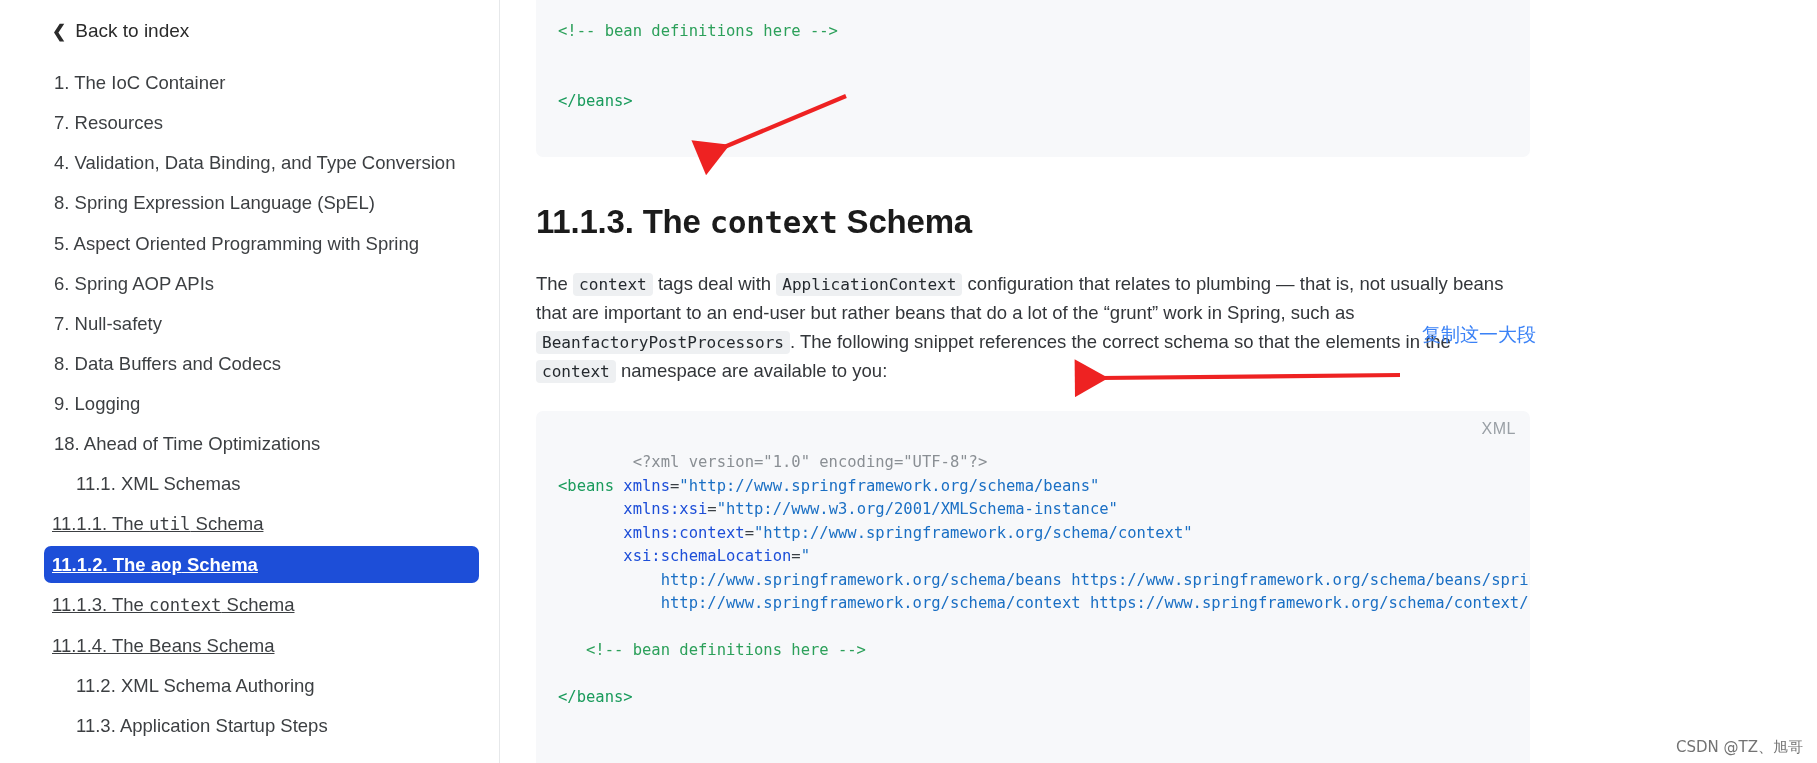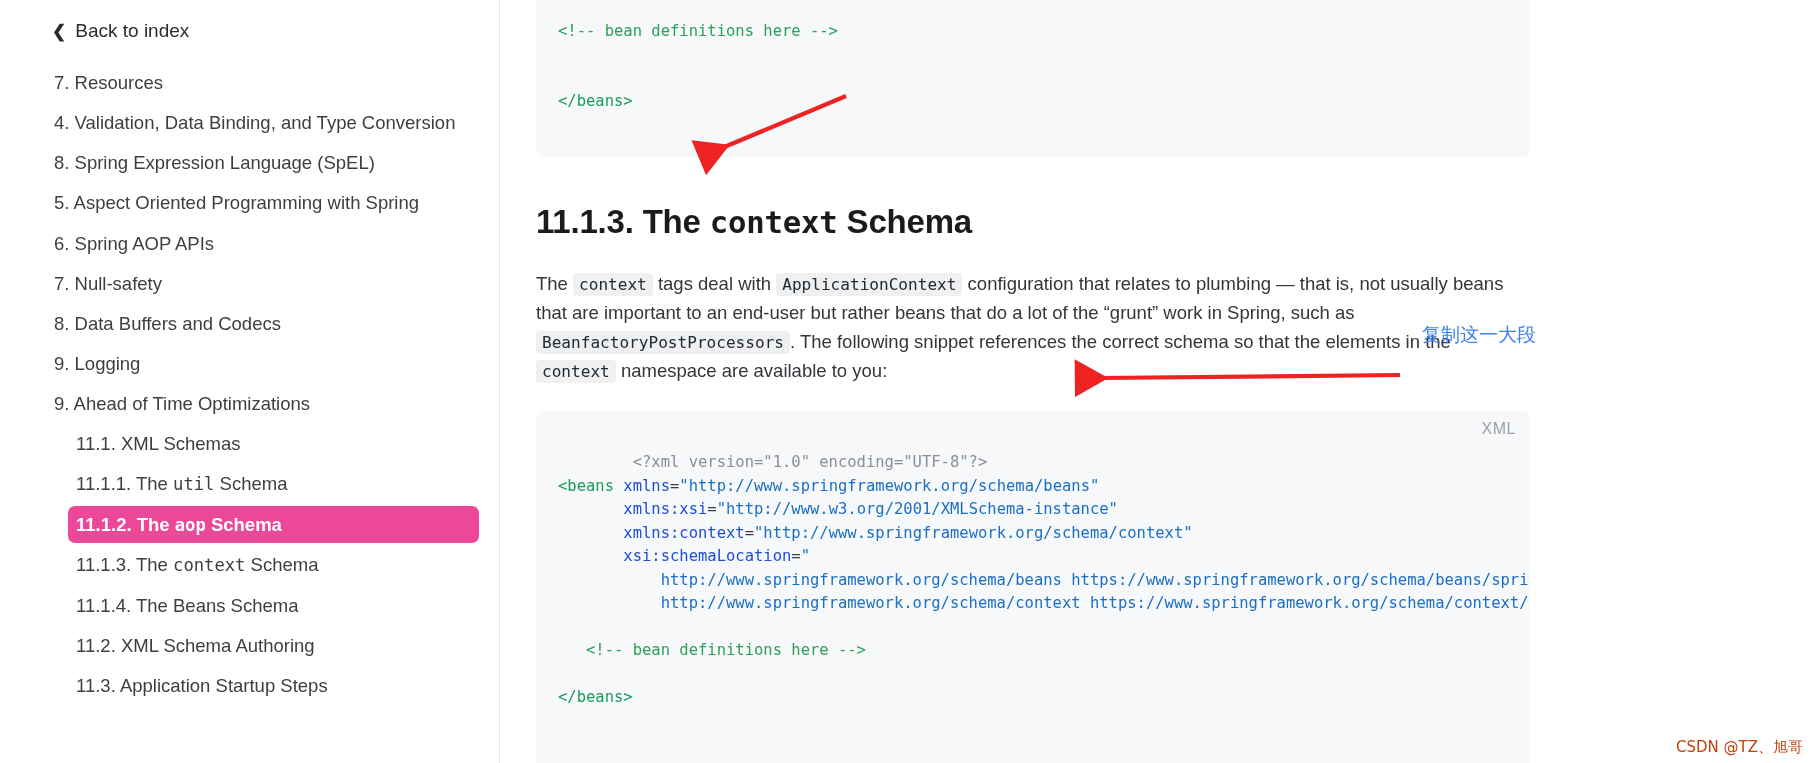--- a/index.html
+++ b/index.html
@@ -43,23 +43,23 @@
     color: #3c3f42;
     line-height: 1.25;
     padding: 7px 14px 7px 54px;
     margin: 3px 20px 3px 46px;
     border-radius: 7px;
     cursor: pointer;
     white-space: nowrap;
   }
   .nav-item.lvl1 { padding-left: 8px; margin-left: 46px; }
   .nav-item.lvl2 { padding-left: 8px; margin-left: 68px; }
-  .nav-item.lvl3 { padding-left: 8px; margin-left: 68px; }
+  .nav-item.lvl3 { padding-left: 8px; margin-left: 44px; text-decoration: underline; }
   .nav-item.active {
-    background: #ec4899;
+    background: #1d4ed8;
     color: #ffffff;
     font-weight: 700;
   }
   .nav-item code {
     font-family: "DejaVu Sans Mono", "Liberation Mono", monospace;
     font-size: 0.93em;
   }
 
   
   .main {
@@ -137,45 +137,46 @@
     position: absolute;
     color: #3b82f6;
     font-size: 19px;
     font-family: Liberation Mono, monospace;
     white-space: nowrap;
   }
   .watermark {
     position: absolute;
     right: 14px; bottom: 6px;
     font-size: 15px;
-    color: #c2410c;
+    color: #737373;
     font-family: "DejaVu Sans", sans-serif;
     white-space: nowrap;
   }
 </style>
 </head>
 <body>
 
 <div class="page">
 
   <aside class="sidebar">
     <div class="back-link">
       <span class="chev">❮</span>
       <span>Back to index</span>
     </div>
     <nav class="nav" id="nav-list">
+        <div class="nav-item lvl1"><span>1. The IoC Container</span></div>
         <div class="nav-item lvl1"><span>7. Resources</span></div>
         <div class="nav-item lvl1"><span>4. Validation, Data Binding, and Type Conversion</span></div>
         <div class="nav-item lvl1"><span>8. Spring Expression Language (SpEL)</span></div>
         <div class="nav-item lvl1"><span>5. Aspect Oriented Programming with Spring</span></div>
         <div class="nav-item lvl1"><span>6. Spring AOP APIs</span></div>
         <div class="nav-item lvl1"><span>7. Null-safety</span></div>
         <div class="nav-item lvl1"><span>8. Data Buffers and Codecs</span></div>
         <div class="nav-item lvl1"><span>9. Logging</span></div>
-        <div class="nav-item lvl1"><span>9. Ahead of Time Optimizations</span></div>
+        <div class="nav-item lvl1"><span>18. Ahead of Time Optimizations</span></div>
         <div class="nav-item lvl2"><span>11.1. XML Schemas</span></div>
         <div class="nav-item lvl3">11.1.1. The <code>util</code> Schema</div>
         <div class="nav-item lvl3 active">11.1.2. The <code>aop</code> Schema</div>
         <div class="nav-item lvl3">11.1.3. The <code>context</code> Schema</div>
         <div class="nav-item lvl3"><span>11.1.4. The Beans Schema</span></div>
         <div class="nav-item lvl2"><span>11.2. XML Schema Authoring</span></div>
         <div class="nav-item lvl2"><span>11.3. Application Startup Steps</span></div>
       </nav>
   </aside>
 

